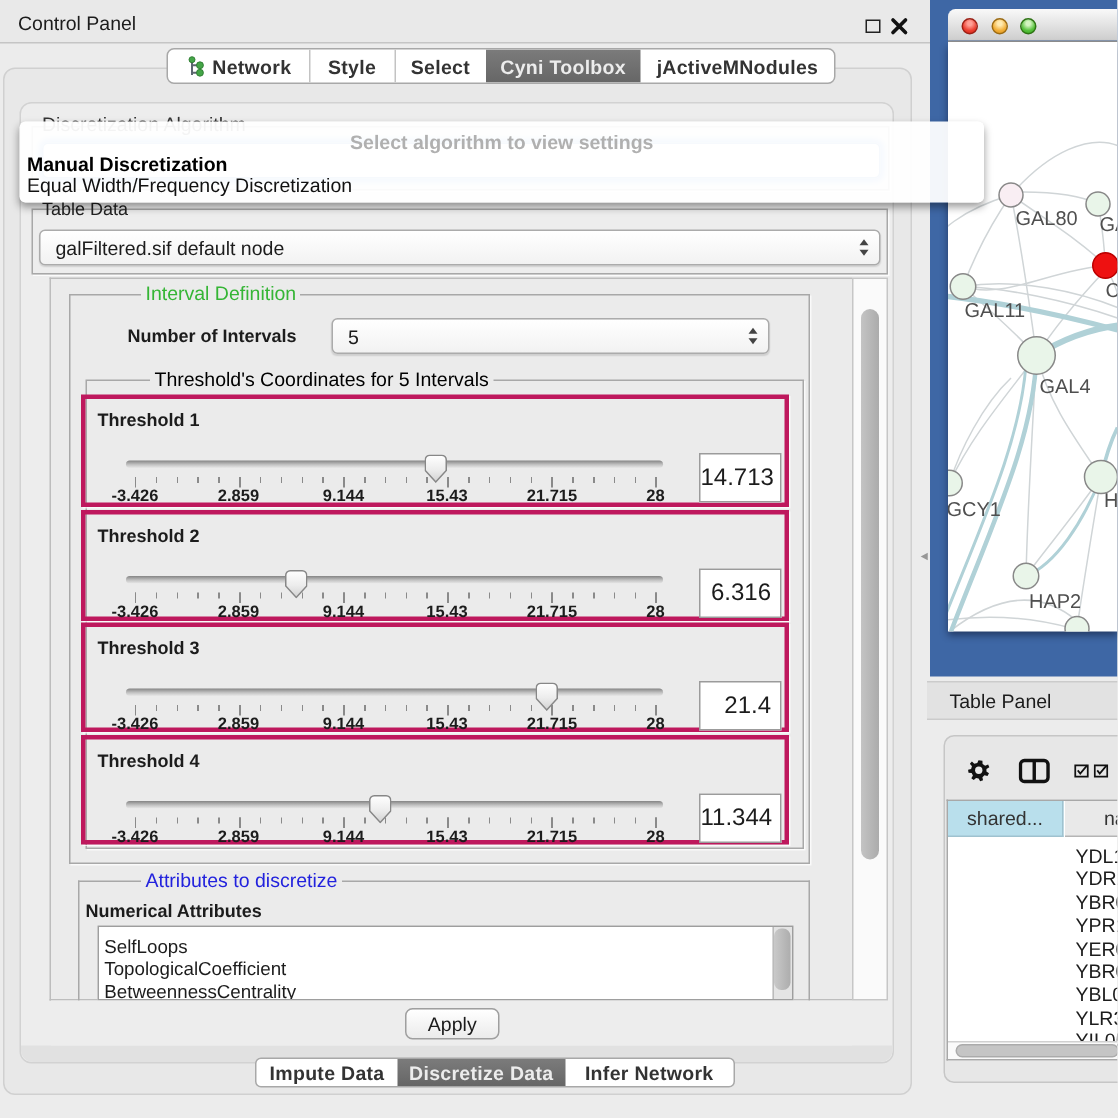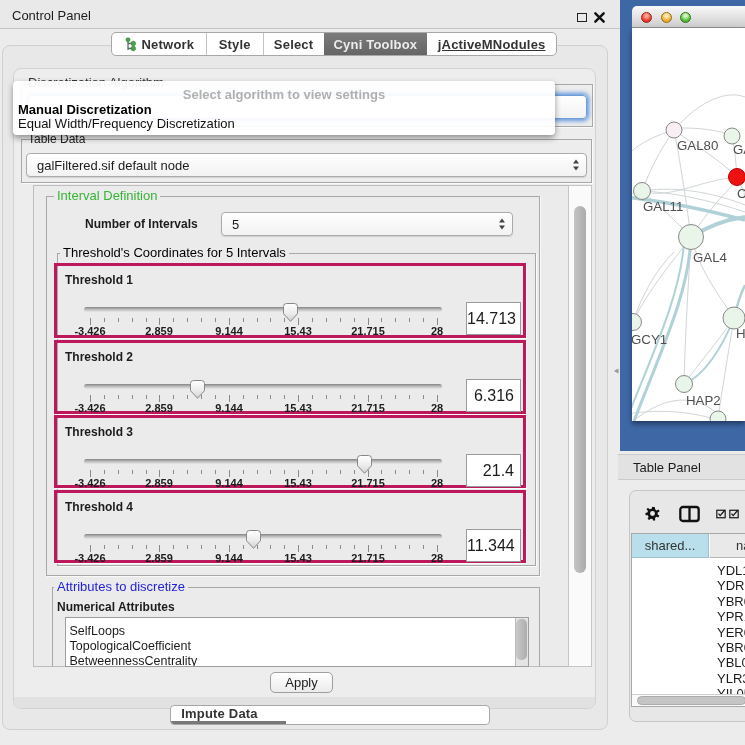--- a/index.html
+++ b/index.html
@@ -1,20 +1,20 @@
 <!DOCTYPE html>
 <html><head>
 <meta charset="utf-8">
 <style>
 * { margin:0; padding:0; box-sizing:border-box; }
 html,body { width:745px; height:745px; }
 body { font-family:"Liberation Sans", sans-serif; background:#ececec; position:relative; overflow:hidden; color:#1c1c1c; }
 .abs { position:absolute; }
 .etched { border:1px solid #a8a8a8; box-shadow:1px 1px 0 rgba(255,255,255,0.75); }
-.gtitle { position:absolute; top:-7px; background:#ebebeb; padding:0 3px; font-size:13px; line-height:14px; white-space:nowrap; }
+.gtitle { position:absolute; top:-7px; background:#ebebeb; padding:0 3px; font-size:13px; line-height:14px; white-space:nowrap;margin-left:40px; }
 .combo { background:linear-gradient(180deg,#ffffff,#f2f2f2); border:1px solid #ababab; border-radius:4px; box-shadow:0 1px 1px rgba(0,0,0,0.12); font-size:13px; }
 .combo .ctext { position:absolute; left:10px; top:0; bottom:0; display:flex; align-items:center; }
 .combo svg.arr { position:absolute; right:6px; top:50%; margin-top:-6px; }
 .tpanel { position:absolute; left:54px; width:472px; height:75px; border:3px solid #be185d; box-shadow:1px 1px 0 rgba(255,255,255,0.75); }
 .tpanel .tt { position:absolute; left:8px; top:7px; font-size:12px; font-weight:bold; }
 .tpanel .track { position:absolute; left:27px; top:41px; width:358px; height:5px; border-radius:2.5px; background:linear-gradient(180deg,#848484,#c2c2c2 55%,#e8e8e8); }
 .tpanel .minor { position:absolute; left:33px; top:52px; width:349px; height:4px; background:repeating-linear-gradient(to right,#8a8a8a 0 1px,transparent 1px 13.88px); }
 .tpanel .major { position:absolute; left:33px; top:52px; width:349px; height:7px; background:repeating-linear-gradient(to right,#8a8a8a 0 1px,transparent 1px 69.4px); }
 .tpanel .lab { position:absolute; top:58.5px; font-size:11px; font-weight:bold; transform:translateX(-50%); white-space:nowrap; }
 .tpanel .vbox { position:absolute; left:409px; top:36px; width:55px; height:33px; background:#fff; border:1px solid #9b9b9b; font-size:16px; text-align:right; line-height:31px; padding-right:6px; }
@@ -44,38 +44,38 @@
         <path d="M4 3 L4 13 M4 6.5 L8.5 6.5 M4 11.5 L8.5 11.5" stroke="#5c6670" stroke-width="1.3" fill="none"></path>
         <circle cx="4" cy="2.8" r="2" fill="#44a547" stroke="#2d7a30" stroke-width="0.6"></circle>
         <circle cx="9.3" cy="6.5" r="2.3" fill="#44a547" stroke="#2d7a30" stroke-width="0.6"></circle>
         <circle cx="9.3" cy="11.5" r="2.3" fill="#44a547" stroke="#2d7a30" stroke-width="0.6"></circle>
       </svg>Network</div>
   <div class="vline"></div>
   <div class="seg" style="width:56px;">Style</div>
   <div class="vline"></div>
   <div class="seg" style="width:60px;">Select</div>
   <div class="seg segsel" style="width:104px;">Cyni Toolbox</div>
-  <div class="seg" style="width:129px;text-decoration:underline;">jActiveMNodules</div>
+  <div class="seg" style="width:129px;">jActiveMNodules</div>
 </div>
 
 <div class="abs etched" style="left:21px;top:84px;width:572px;height:43px;"></div>
 <div class="abs" style="left:28px;top:75px;font-size:13px;color:#333;">Discretization Algorithm</div>
 <div class="abs combo" style="left:28px;top:95px;width:559px;height:24px;box-shadow:0 0 4px 2px rgba(70,135,220,0.85);border-color:#6f9ed6;"></div>
 
 <div class="abs etched" style="left:21px;top:139px;width:571px;height:44px;"></div>
 <div class="abs" style="left:28px;top:132px;font-size:12px;color:#222;">Table Data</div>
 <div class="abs combo" style="left:26px;top:153px;width:561px;height:24px;">
   <div class="ctext">galFiltered.sif default node</div>
   <svg class="arr" width="8" height="12" viewBox="0 0 8 12">
       <path d="M4 0.5 L7 4.5 L1 4.5 z" fill="#444"></path>
       <path d="M4 11.5 L7 7.5 L1 7.5 z" fill="#444"></path>
     </svg>
 </div>
 
-<div class="abs" style="left:13px;top:81px;width:542px;height:54px;background:rgba(255,255,255,0.94);border-radius:4px;box-shadow:0 3px 6px rgba(0,0,0,0.4);z-index:30;">
+<div class="abs" style="left:13px;top:81px;width:643px;height:54px;background:rgba(255,255,255,0.94);border-radius:4px;box-shadow:0 3px 6px rgba(0,0,0,0.4);z-index:30;">
   <div style="position:absolute;left:0;right:0;top:6px;text-align:center;font-size:13px;font-weight:bold;color:#b0b0b0;">Select algorithm to view settings</div>
   <div style="position:absolute;left:5px;top:21px;font-size:13px;font-weight:bold;color:#000;">Manual Discretization</div>
   <div style="position:absolute;left:5px;top:35px;font-size:13px;color:#111;">Equal Width/Frequency Discretization</div>
 </div>
 
 <div class="abs" style="left:33px;top:185px;width:535px;height:482px;background:#ebebeb;border:1px solid #bdbdbd;border-right:none;"></div>
 <div class="abs" style="left:568px;top:185px;width:24px;height:482px;background:#fafafa;border:1px solid #c6c6c6;"></div>
 <div class="abs" style="left:574px;top:206px;width:12px;height:367px;background:linear-gradient(90deg,#c4c4c4,#ababab);border-radius:6px;"></div>
 
 <svg width="0" height="0" style="position:absolute;">
@@ -172,21 +172,21 @@
 <div class="abs" style="left:65px;top:617px;width:464px;height:50px;background:#fff;border:1px solid #9e9e9e;overflow:hidden;">
   <div style="position:absolute;left:3.5px;top:6px;font-size:12.5px;line-height:15.1px;">SelfLoops<br>TopologicalCoefficient<br>BetweennessCentrality<br></div>
   <div style="position:absolute;right:0;top:0;width:13px;height:50px;background:#e4e4e4;border-left:1px solid #bbb;"></div>
   <div style="position:absolute;right:1px;top:1px;width:11px;height:41px;background:linear-gradient(90deg,#c9c9c9,#adadad);border-radius:5px;"></div>
 </div>
 
 <div class="abs" style="left:34px;top:667px;width:534px;height:30px;background:#ededed;"></div>
 
 <div class="abs" style="left:270px;top:672px;width:63px;height:21px;background:linear-gradient(180deg,#ffffff,#ebebeb);border:1px solid #9f9f9f;border-radius:5px;font-size:13px;display:flex;align-items:center;justify-content:center;">Apply</div>
 
-<div class="abs segbar" style="left:144px;top:705px;width:320px;height:20px;border-radius:4px;flex-direction:column;">
+<div class="abs segbar" style="left:144px;top:705px;width:320px;height:20px;border-radius:4px;">
   <div class="seg" style="width:97px;">Impute Data</div>
   <div class="seg segsel" style="width:115px;">Discretize Data</div>
   <div class="seg" style="width:116px;">Infer Network</div>
 </div>
 
 <svg class="abs" style="left:613px;top:368px;" width="6" height="6" viewBox="0 0 6 6">
     <path d="M5.5 0.5 L0.8 3 L5.5 5.5 z" fill="#979797"></path>
   </svg>
 
 <div class="abs" style="left:620px;top:0;width:125px;height:451px;background:#3e67a5;"></div>

